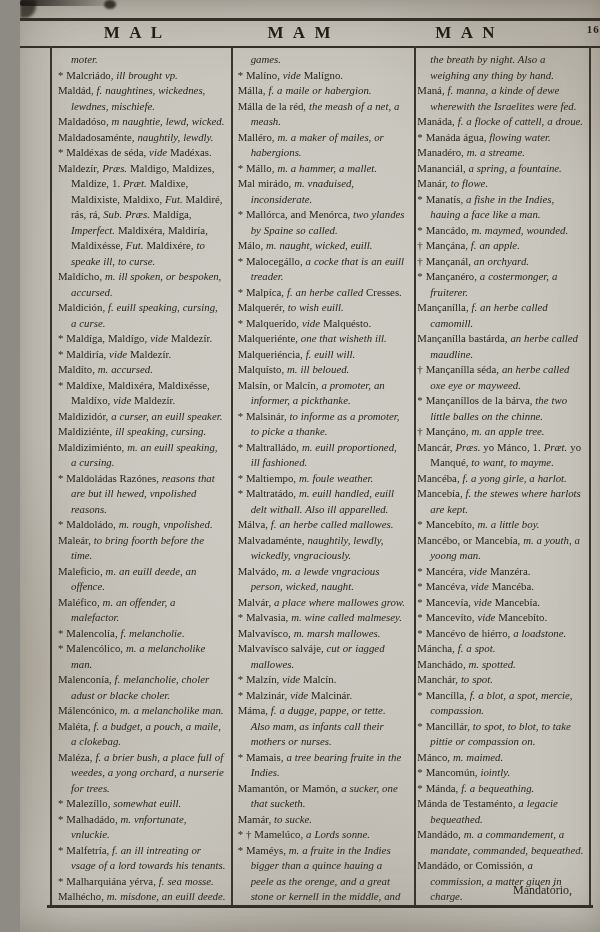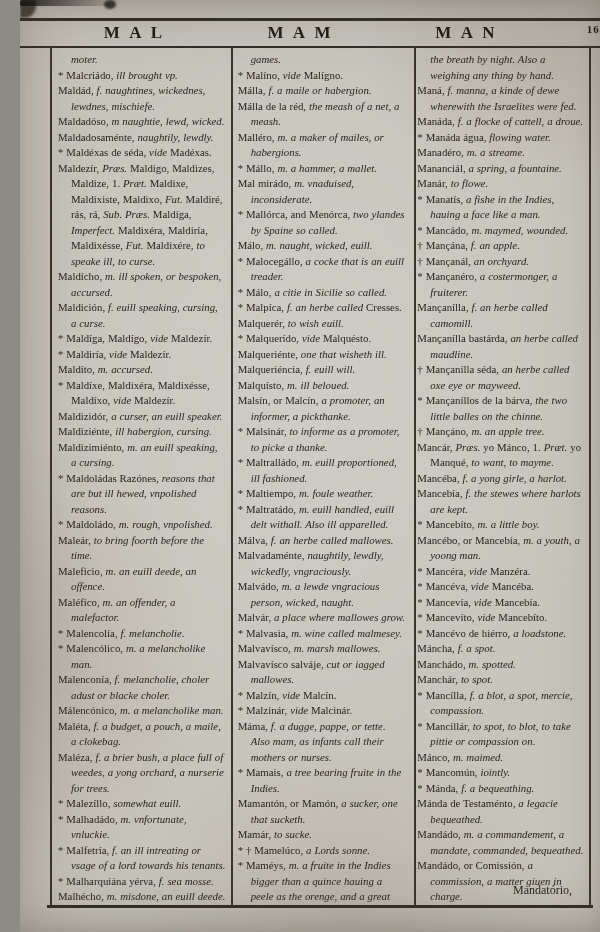--- a/index.html
+++ b/index.html
@@ -68,21 +68,21 @@
         <p class="entry"><span class="ro">Maldadosaménte, </span><span class="it">naughtily, lewdly.</span></p>
         <p class="entry"><span class="ro">* Maldéxas de séda, </span><span class="it">vide </span><span class="ro">Madéxas.</span></p>
         <p class="entry"><span class="ro">Maldezír, </span><span class="it">Præs. </span><span class="ro">Maldigo, Maldizes, Maldize, 1. </span><span class="it">Præt. </span><span class="ro">Maldixe, Maldixiste, Maldixo, </span><span class="it">Fut. </span><span class="ro">Maldiré, rás, rá, </span><span class="it">Sub. Præs. </span><span class="ro">Maldíga, </span><span class="it">Imperfect. </span><span class="ro">Maldixéra, Maldiría, Maldixésse, </span><span class="it">Fut. </span><span class="ro">Maldixére, </span><span class="it">to speake ill, to curse.</span></p>
         <p class="entry"><span class="ro">Maldícho, </span><span class="it">m. ill spoken, or bespoken, accursed.</span></p>
         <p class="entry"><span class="ro">Maldición, </span><span class="it">f. euill speaking, cursing, a curse.</span></p>
         <p class="entry"><span class="ro">* Maldíga, Maldígo, </span><span class="it">vide </span><span class="ro">Maldezír.</span></p>
         <p class="entry"><span class="ro">* Maldiría, </span><span class="it">vide </span><span class="ro">Maldezír.</span></p>
         <p class="entry"><span class="ro">Maldíto, </span><span class="it">m. accursed.</span></p>
         <p class="entry"><span class="ro">* Maldíxe, Maldixéra, Maldixésse, Maldíxo, </span><span class="it">vide </span><span class="ro">Maldezír.</span></p>
         <p class="entry"><span class="ro">Maldizidór, </span><span class="it">a curser, an euill speaker.</span></p>
-        <p class="entry"><span class="ro">Maldiziénte, </span><span class="it">ill habergion, cursing.</span></p>
+        <p class="entry"><span class="ro">Maldiziénte, </span><span class="it">ill speaking, cursing.</span></p>
         <p class="entry"><span class="ro">Maldizimiénto, </span><span class="it">m. an euill speaking, a cursing.</span></p>
         <p class="entry"><span class="ro">* Maldoládas Razónes, </span><span class="it">reasons that are but ill hewed, vnpolished reasons.</span></p>
         <p class="entry"><span class="ro">* Maldoládo, </span><span class="it">m. rough, vnpolished.</span></p>
         <p class="entry"><span class="ro">Maleár, </span><span class="it">to bring foorth before the time.</span></p>
         <p class="entry"><span class="ro">Maleficio, </span><span class="it">m. an euill deede, an offence.</span></p>
         <p class="entry"><span class="ro">Maléfico, </span><span class="it">m. an offender, a malefactor.</span></p>
         <p class="entry"><span class="ro">* Malencolía, </span><span class="it">f. melancholie.</span></p>
         <p class="entry"><span class="ro">* Malencólico, </span><span class="it">m. a melancholike man.</span></p>
         <p class="entry"><span class="ro">Malenconía, </span><span class="it">f. melancholie, choler adust or blacke choler.</span></p>
         <p class="entry"><span class="ro">Málencónico, </span><span class="it">m. a melancholike man.</span></p>
@@ -99,21 +99,20 @@
         <p class="entry cont"><span class="it">games.</span></p>
         <p class="entry"><span class="ro">* Malíno, </span><span class="it">vide </span><span class="ro">Malígno.</span></p>
         <p class="entry"><span class="ro">Málla, </span><span class="it">f. a maile or habergion.</span></p>
         <p class="entry"><span class="ro">Málla de la réd, </span><span class="it">the meash of a net, a meash.</span></p>
         <p class="entry"><span class="ro">Malléro, </span><span class="it">m. a maker of mailes, or habergions.</span></p>
         <p class="entry"><span class="ro">* Mállo, </span><span class="it">m. a hammer, a mallet.</span></p>
         <p class="entry"><span class="ro">Mal mirádo, </span><span class="it">m. vnaduised, inconsiderate.</span></p>
         <p class="entry"><span class="ro">* Mallórca, and Menórca, </span><span class="it">two ylandes by Spaine so called.</span></p>
         <p class="entry"><span class="ro">Málo, </span><span class="it">m. naught, wicked, euill.</span></p>
         <p class="entry"><span class="ro">* Malocegállo, </span><span class="it">a cocke that is an euill treader.</span></p>
-        <p class="entry"><span class="ro">* Málo, </span><span class="it">a citie in Sicilie so called.</span></p>
         <p class="entry"><span class="ro">* Malpíca, </span><span class="it">f. an herbe called </span><span class="ro">Cresses.</span></p>
         <p class="entry"><span class="ro">Malquerér, </span><span class="it">to wish euill.</span></p>
         <p class="entry"><span class="ro">* Malquerído, </span><span class="it">vide </span><span class="ro">Malquésto.</span></p>
         <p class="entry"><span class="ro">Malqueriénte, </span><span class="it">one that wisheth ill.</span></p>
         <p class="entry"><span class="ro">Malqueriéncia, </span><span class="it">f. euill will.</span></p>
         <p class="entry"><span class="ro">Malquísto, </span><span class="it">m. ill beloued.</span></p>
         <p class="entry"><span class="ro">Malsín, or Malcín, </span><span class="it">a promoter, an informer, a pickthanke.</span></p>
         <p class="entry"><span class="ro">* Malsinár, </span><span class="it">to informe as a promoter, to picke a thanke.</span></p>
         <p class="entry"><span class="ro">* Maltralládo, </span><span class="it">m. euill proportioned, ill fashioned.</span></p>
         <p class="entry"><span class="ro">* Maltiempo, </span><span class="it">m. foule weather.</span></p>

